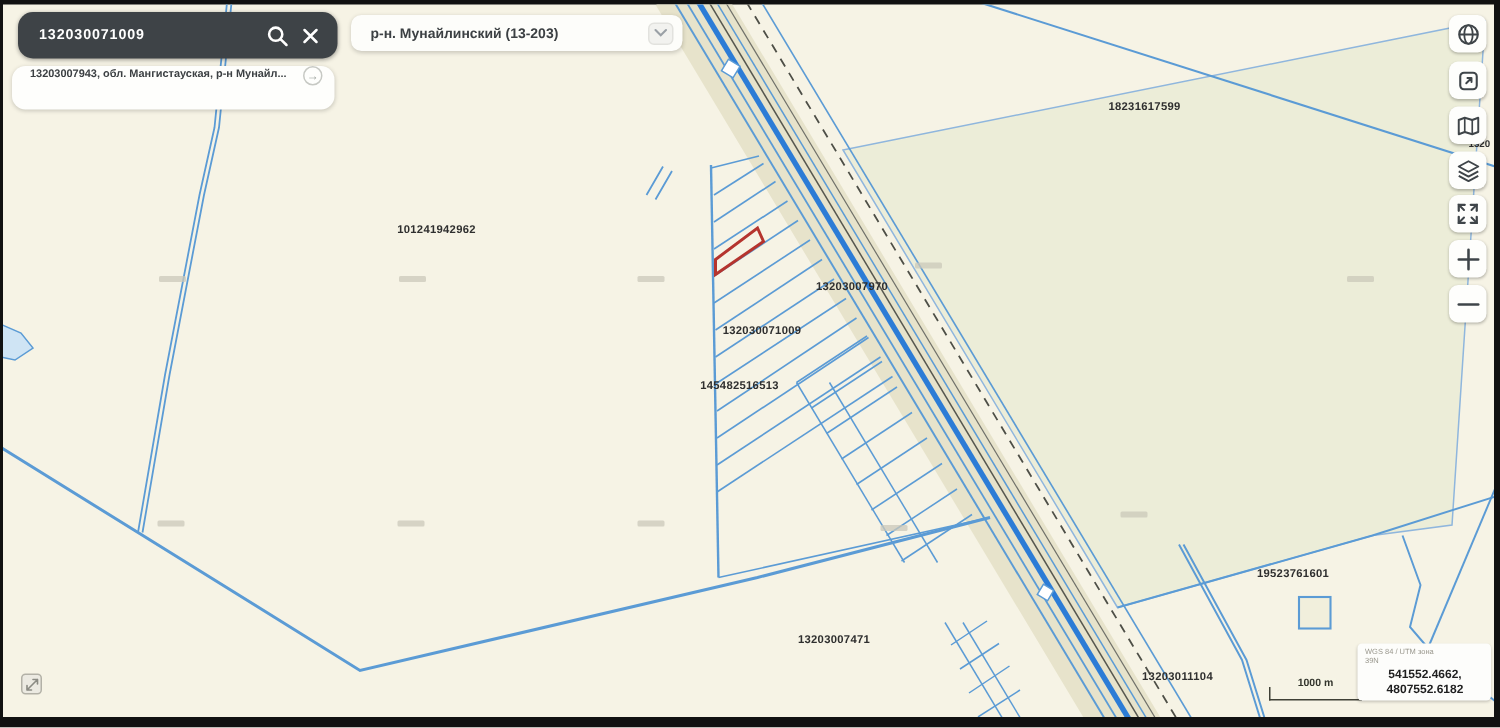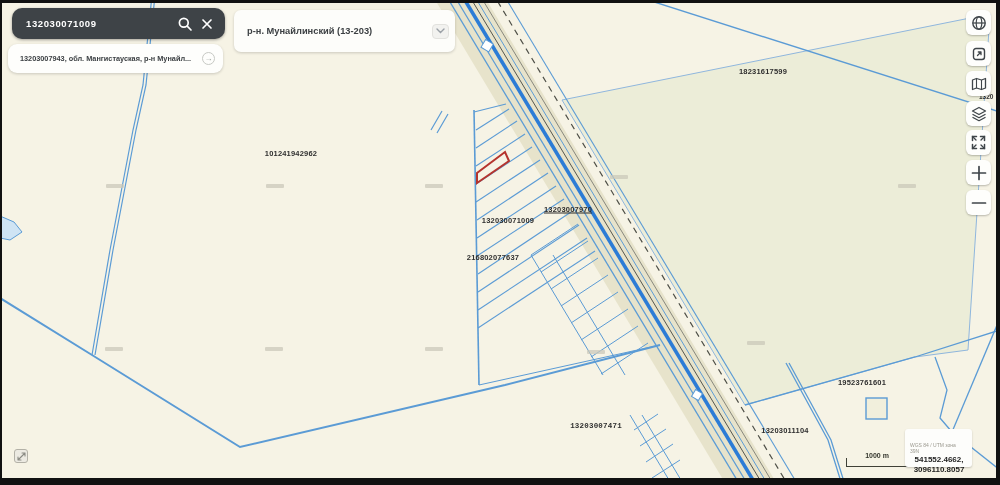--- a/index.html
+++ b/index.html
@@ -16,39 +16,39 @@
 
   
   #searchbar { position:absolute; left:12px; top:8px; width:213px; height:31px; background:#3e4347;
                border-radius:10px; display:flex; align-items:center; padding:0 10px 0 14px; box-shadow:0 1px 3px rgba(0,0,0,.35); }
   #searchbar input { flex:1; background:transparent; border:none; outline:none; color:#fff;
                      font-size:9.5px; font-weight:bold; letter-spacing:.6px; font-family:"Liberation Sans",sans-serif; }
   .sb-icon { width:16px; height:16px; margin-left:6px; flex:0 0 auto; cursor:pointer; }
 
   
   #resultcard { position:absolute; left:8px; top:44px; width:215px; height:29px; background:#fefefc;
-                border-radius:9px; box-shadow:0 1px 3px rgba(0,0,0,.18); display:flex; align-items:center; padding:0 8px 0 12px; }
+                border-radius:9px; box-shadow:0 1px 3px rgba(0,0,0,.18); display:flex; align-items:flex-start; padding:0 8px 0 12px; }
   #resultcard .txt { flex:1; font-size:7.3px; font-weight:bold; color:#3c4043; white-space:nowrap; overflow:hidden; }
   .arrow-circle { width:13px; height:13px; border:1px solid #c7c9c4; border-radius:50%; color:#9aa09b;
                   font-size:8px; line-height:11px; text-align:center; flex:0 0 auto; }
 
   
-  #district { position:absolute; left:234px; top:10px; width:221px; height:42px; background:#fdfdfa;
+  #district { position:absolute; left:234px; top:10px; width:221px; height:24px; background:#fdfdfa;
               border-radius:7px; box-shadow:0 1px 3px rgba(0,0,0,.18); display:flex; align-items:center; padding:0 6px 0 13px; }
   #district .txt { flex:1; font-size:9.3px; font-weight:bold; color:#3c4043; white-space:nowrap; }
   #district .chev { width:17px; height:15px; background:#f2f2ef; border:1px solid #e2e2de; border-radius:4px;
                     display:flex; align-items:center; justify-content:center; cursor:pointer; }
 
   
   .toolbtn { position:absolute; left:966px; width:25px; height:25px; background:#fefefc; border-radius:6px;
              box-shadow:0 1px 2px rgba(0,0,0,.25); display:flex; align-items:center; justify-content:center; cursor:pointer; }
 
   
-  #coordbox { position:absolute; left:905px; top:429px; width:67px; height:38px; background:#fdfdfb;
-              border-radius:3px; box-shadow:0 1px 2px rgba(0,0,0,.2); padding:13px 4px 0 5px; }
+  #coordbox { position:absolute; left:905px; top:429px; width:89px; height:38px; background:#fdfdfb;
+              border-radius:3px; box-shadow:0 1px 2px rgba(0,0,0,.2); padding:3px 4px 0 5px; }
   #coordbox .crs { font-size:5px; color:#9a988e; line-height:1.2; }
   #coordbox .nums { font-size:8px; font-weight:bold; color:#1f1f1f; text-align:center; line-height:1.3; margin-top:1px; }
 
   
   #scalebar { position:absolute; left:846px; top:452px; width:62px; height:15px; }
   #scalebar .bracket { position:absolute; left:0; bottom:0; width:62px; height:9px;
                        border-left:1.5px solid #3f4036; border-right:1.5px solid #3f4036; border-bottom:1.5px solid #3f4036; }
   #scalebar .lbl { position:absolute; left:50%; top:0; transform:translateX(-50%); font-size:7px; font-weight:bold;
                    color:#33342c; background:rgba(246,243,229,.85); padding:0 2px; white-space:nowrap; }
 
@@ -140,26 +140,26 @@
         <path d="M789,363 L831,440 L845,485"></path>
         <path d="M935,357 L947,390 L940,418 L952,432"></path>
         <path d="M1000,318 L952,432"></path>
         <path d="M952,432 L1000,470"></path>
         <rect x="866" y="398" width="21" height="21" fill="#f1efdc" stroke="#5b9bd5" stroke-width="1.4"></rect>
       </g>
     </svg>
 
     <div class="maplabel" style="left:289px; top:150px;">101241942962</div>
     <div class="maplabel" style="left:506px; top:217px;">132030071009</div>
-    <div class="maplabel" style="left:566px; top:206px;text-decoration:underline;">13203007970</div>
-    <div class="maplabel" style="left:491px; top:254px;">216802077637</div>
+    <div class="maplabel" style="left:566px; top:188px;">13203007970</div>
+    <div class="maplabel" style="left:491px; top:254px;">145482516513</div>
     <div class="maplabel" style="left:761px; top:68px;">18231617599</div>
     <div class="maplabel" style="left:860px; top:379px;">19523761601</div>
-    <div class="maplabel" style="left:783px; top:427px;">13203011104</div>
-    <div class="maplabel" style="left:594px; top:423px;font-family:Liberation Mono, monospace;">13203007471</div>
+    <div class="maplabel" style="left:783px; top:448px;">13203011104</div>
+    <div class="maplabel" style="left:554px; top:423px;">13203007471</div>
 
     <div class="faint" style="left:104px; top:181px;"></div>
     <div class="faint" style="left:264px; top:181px;"></div>
     <div class="faint" style="left:423px; top:181px;"></div>
     <div class="faint" style="left:608px; top:172px;"></div>
     <div class="faint" style="left:896px; top:181px;"></div>
     <div class="faint" style="left:103px; top:344px;"></div>
     <div class="faint" style="left:263px; top:344px;"></div>
     <div class="faint" style="left:423px; top:344px;"></div>
     <div class="faint" style="left:585px; top:347px;"></div>
@@ -242,21 +242,21 @@
     <div class="lbl">1000 m</div>
   </div>
 
   <div id="coordbox">
     <div class="crs">
       <span>WGS 84 / UTM зона</span><br>
       <span>39N</span>
     </div>
     <div class="nums">
       <div>541552.4662,</div>
-      <div>3096110.8057</div>
+      <div>4807552.6182</div>
     </div>
   </div>
 
   <div id="miniexpand">
     <svg width="9" height="9" viewBox="0 0 9 9">
       <path d="M1 8 L8 1 M1 8 L1 5 M1 8 L4 8 M8 1 L5 1 M8 1 L8 4" stroke="#8b8b84" stroke-width="1.1" fill="none" stroke-linecap="round"></path>
     </svg>
   </div>
 
 </div>

